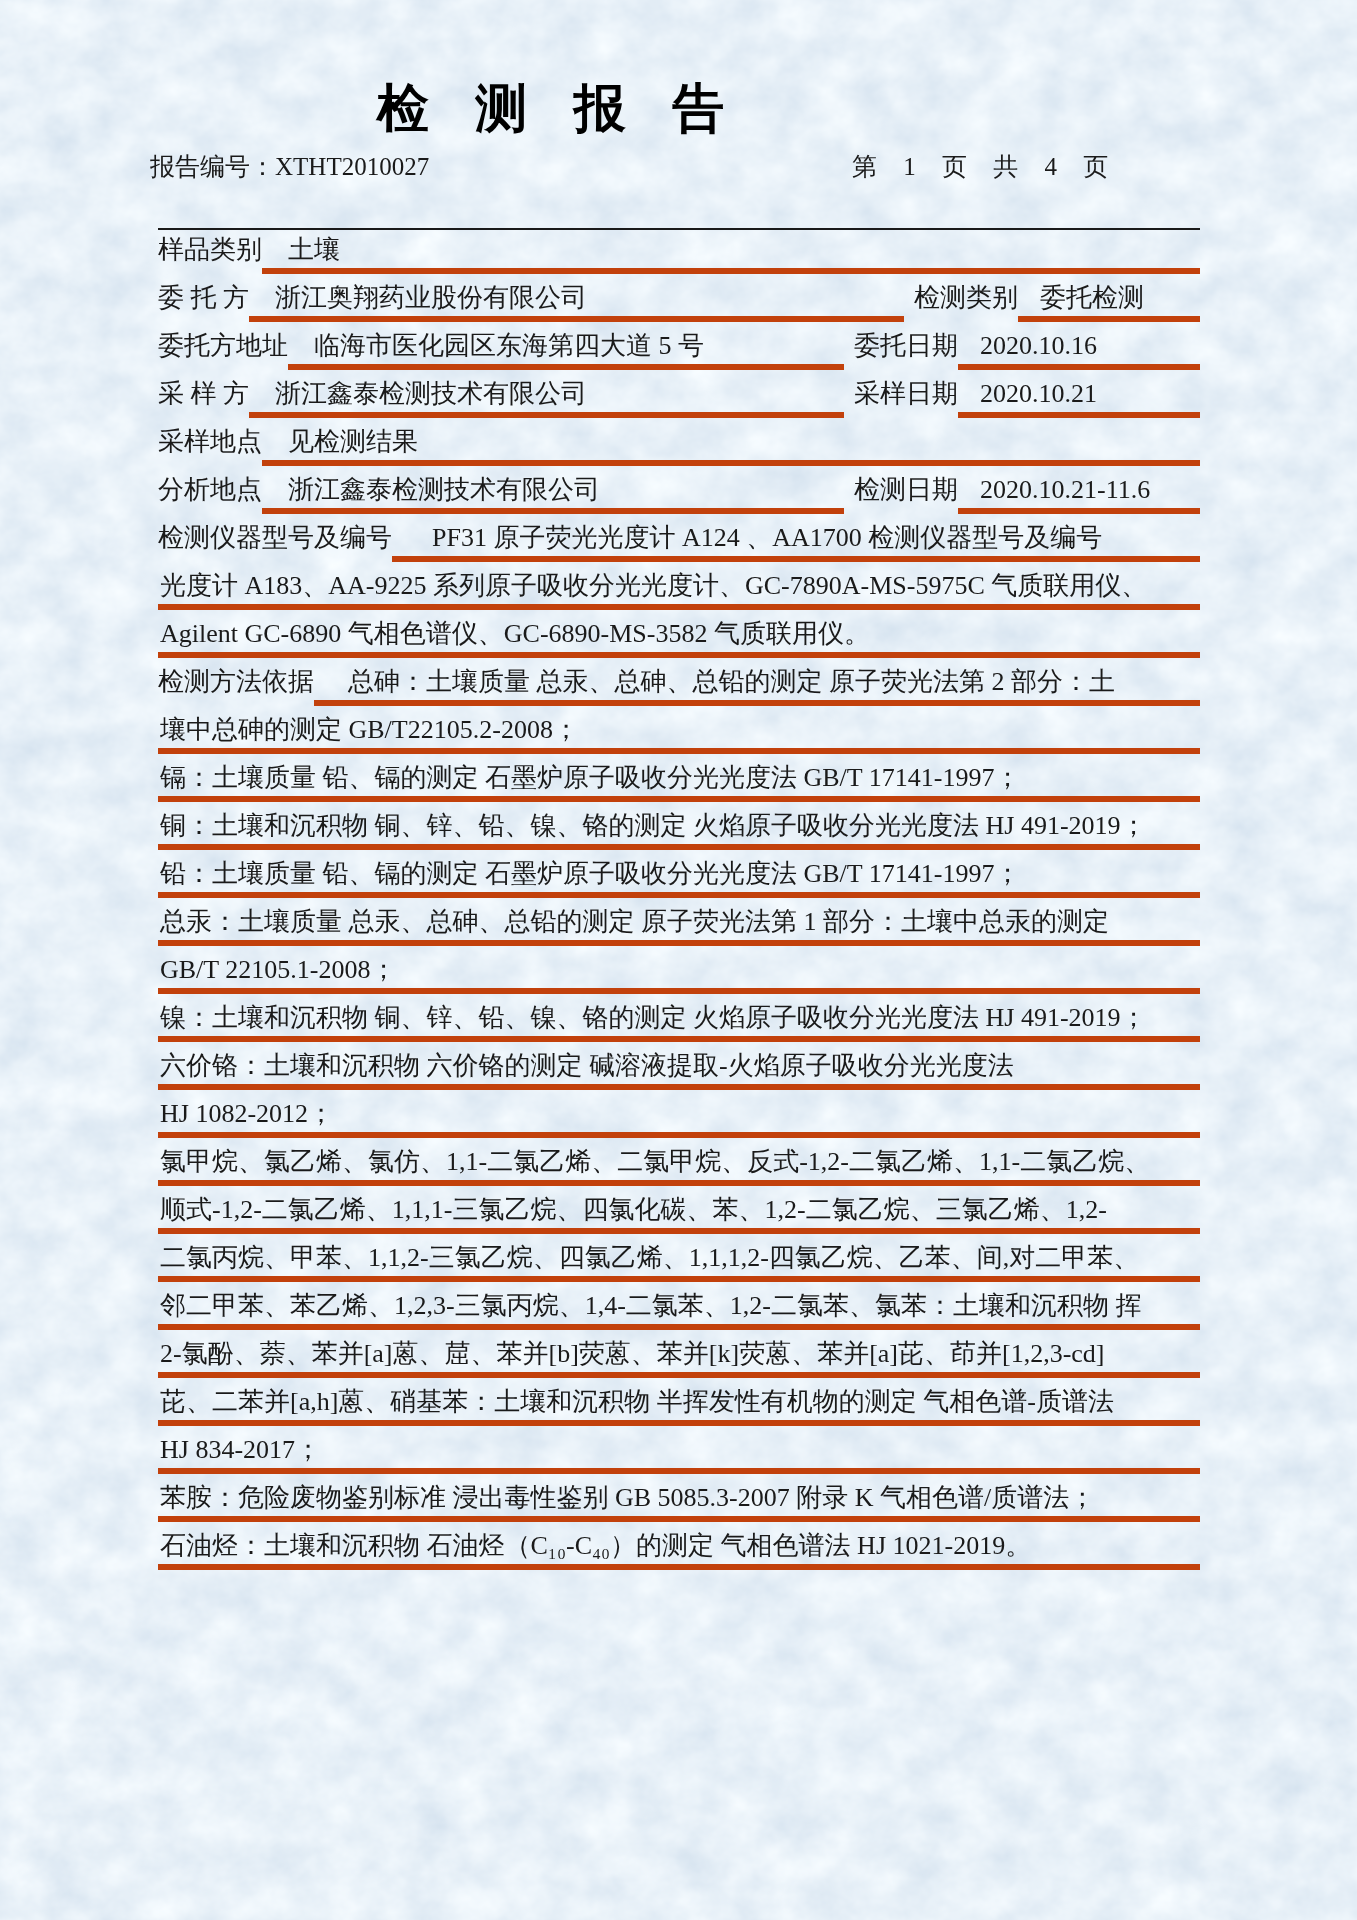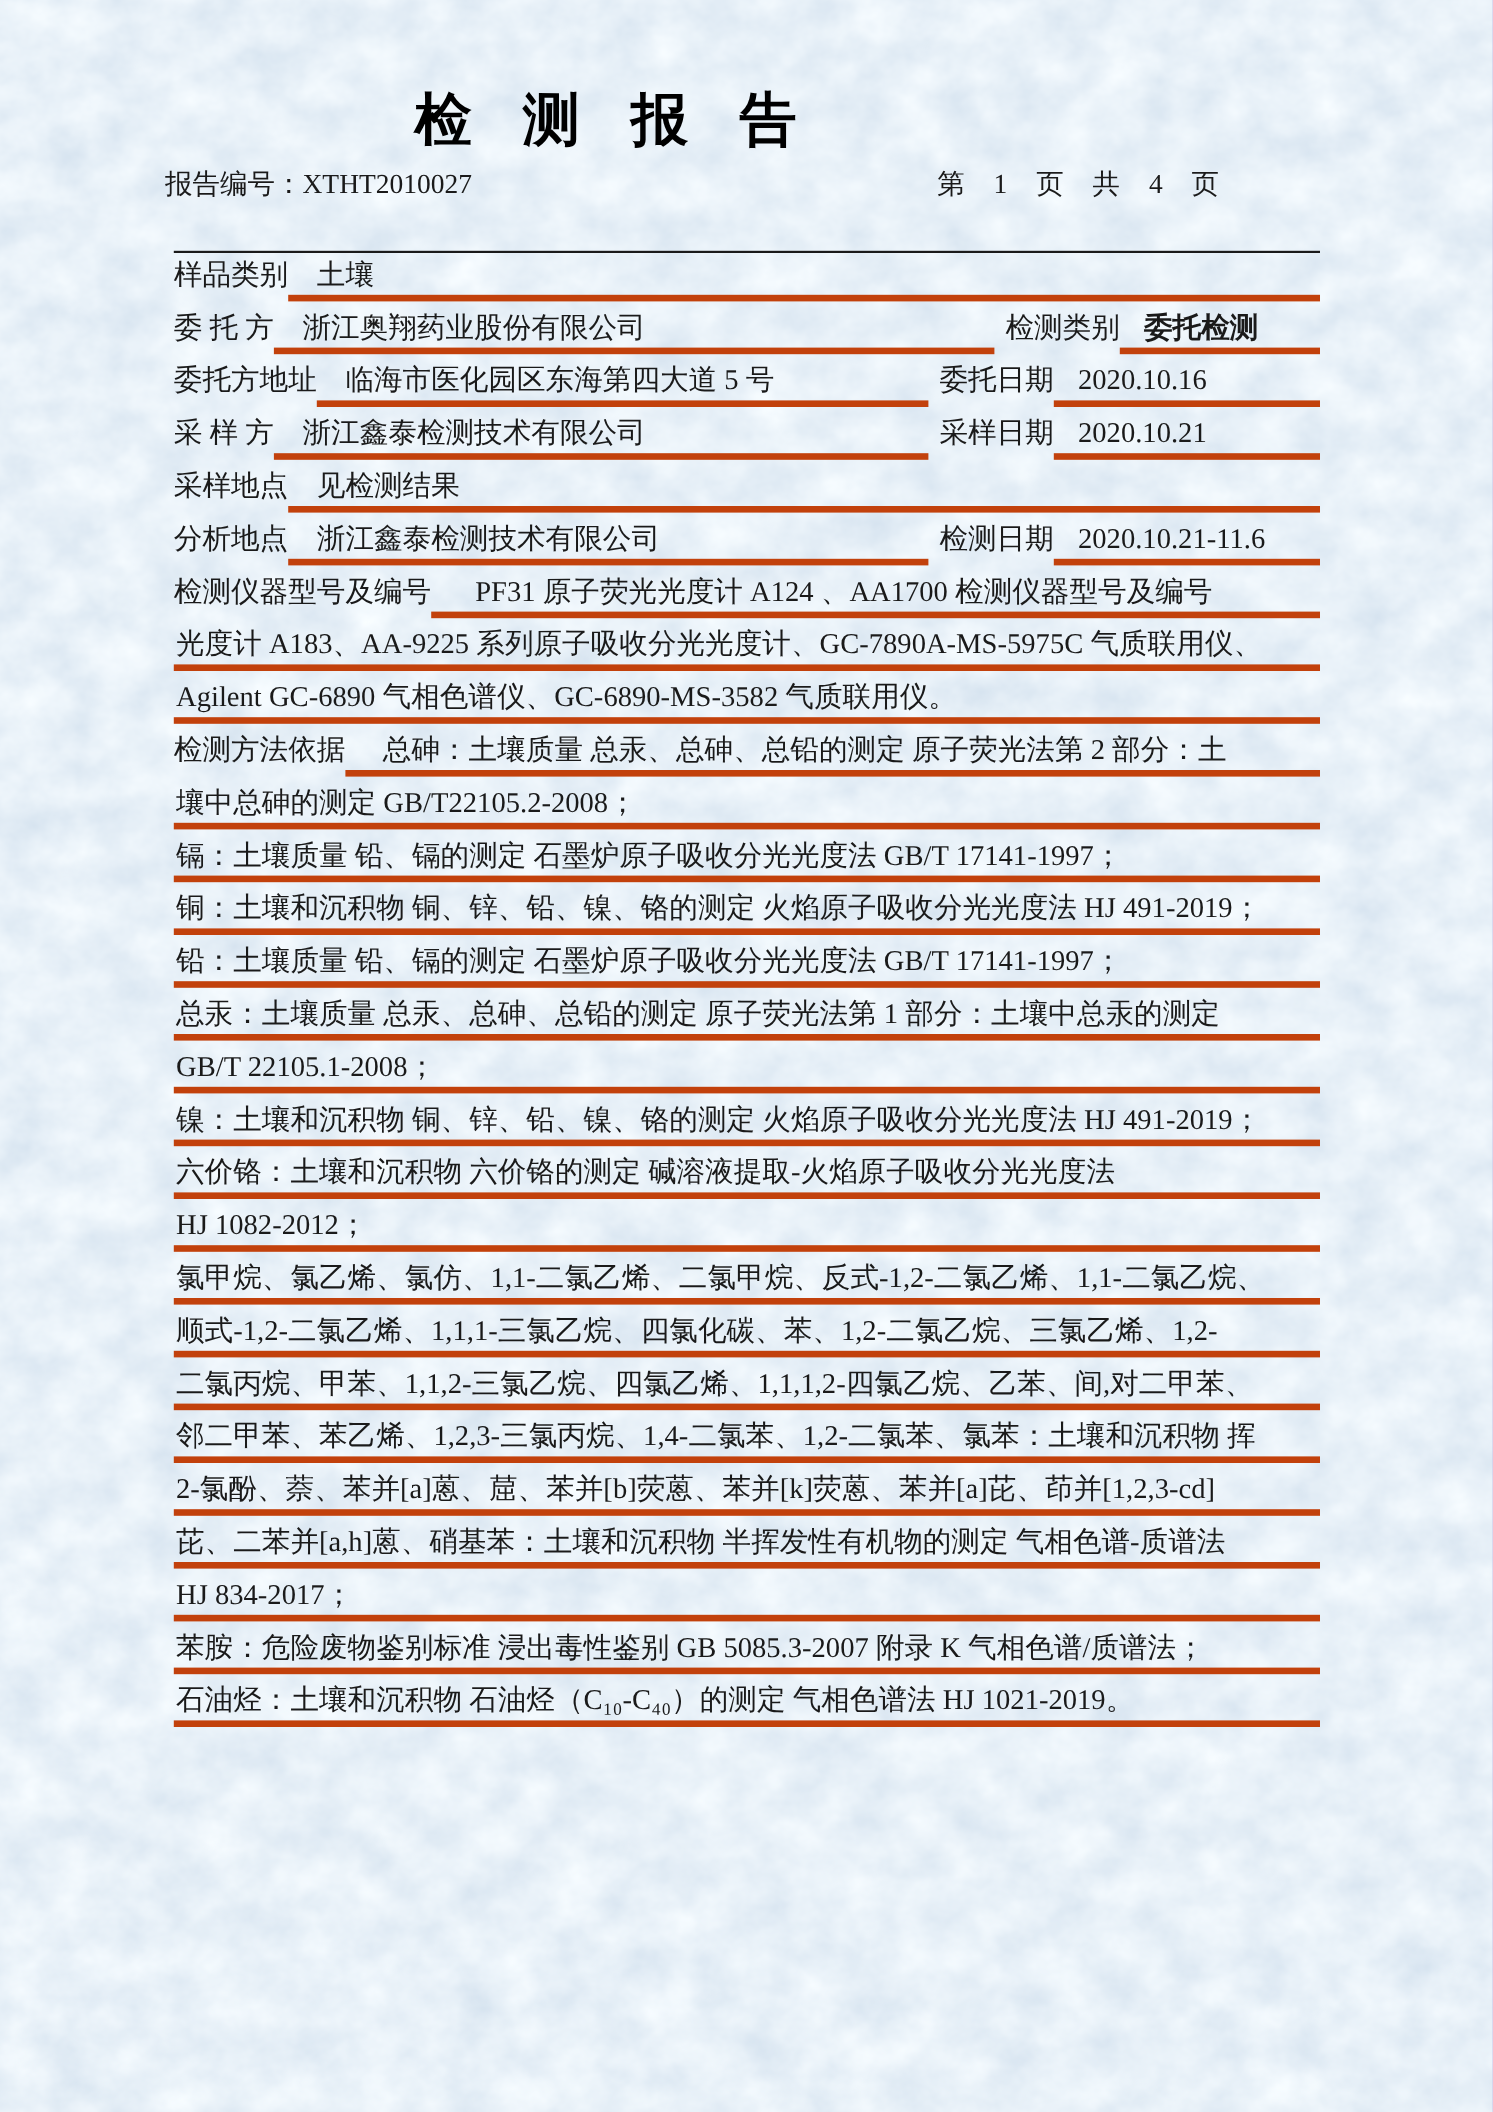--- a/index.html
+++ b/index.html
@@ -1,19 +1,19 @@
 <!DOCTYPE html>
 <html><head>
 <meta charset="utf-8">
 <style>
   html,body{margin:0;padding:0;background:#9eb4c8;}
   .page{
     position:relative;width:1357px;height:1920px;overflow:hidden;
     font-family:"Liberation Serif","DejaVu Serif",serif;color:#1a1a1a;
-    background:#f0abfc;
+    background:#3b82f6;
   }
   .paper-bg{position:absolute;left:0;top:0;width:1357px;height:1920px;display:block;}
   .content{position:absolute;left:0;top:0;width:1357px;height:1920px;}
   .title{
     position:absolute;top:74px;left:0;width:100%;text-align:center;
     transform:translateX(-120px);
     font-family:"Liberation Sans","DejaVu Sans",sans-serif;
     font-weight:900;font-size:52px;letter-spacing:16px;color:#000;
   }
   .report-no{position:absolute;top:150px;left:150px;font-size:25px;white-space:nowrap;}
@@ -21,21 +21,21 @@
   .rule{position:absolute;top:228px;left:158px;width:1042px;height:2px;background:#1a1a1a;}
   .form{position:absolute;top:226px;left:158px;width:1042px;}
   .row{display:flex;height:48px;line-height:47px;font-size:26px;white-space:nowrap;}
   .lab{flex:none;}
   .lab2{flex:none;padding-left:10px;}
   .val{border-bottom:6px solid #c2410c;overflow:hidden;}
   .fill{flex:1;padding-left:26px;}
   .indent-lg{padding-left:40px;}
   .indent-md{padding-left:34px;}
   .v2{flex:none;width:220px;padding-left:22px;}
-  .v2s{flex:none;width:160px;padding-left:22px;font-weight:bold;}
+  .v2s{flex:none;width:160px;padding-left:22px;}
   .full{flex:1;padding-left:2px;}
 </style>
 </head>
 <body>
 
 <div class="page">
 
   <svg class="paper-bg" width="1357" height="1920" viewBox="0 0 1357 1920" xmlns="http://www.w3.org/2000/svg">
     <defs>
       <filter id="paperNoise" x="0" y="0" width="100%" height="100%">

